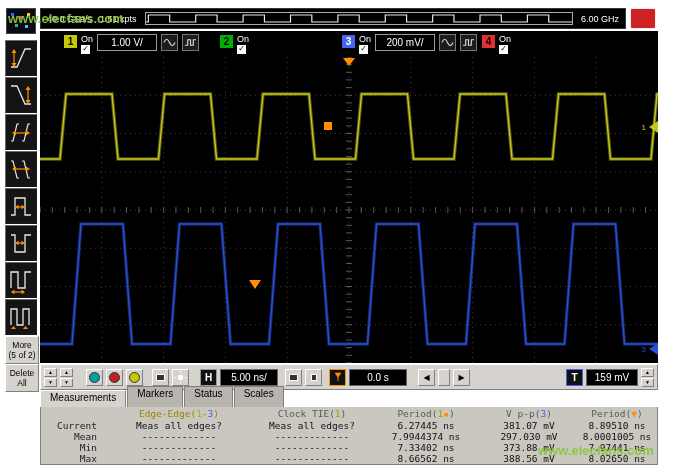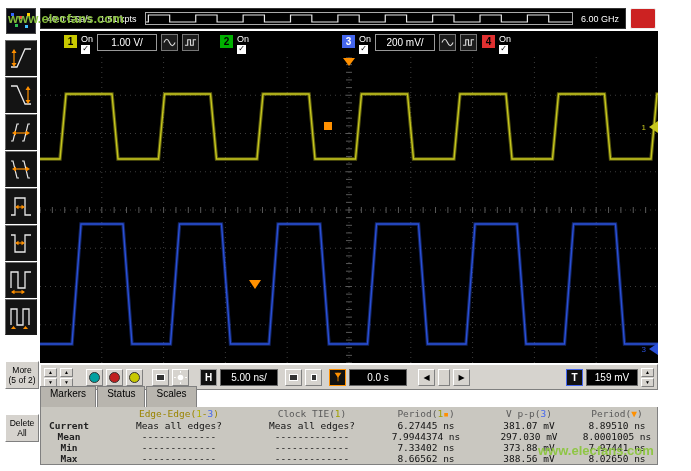--- a/index.html
+++ b/index.html
@@ -37,21 +37,21 @@
   .sbtn svg { width:100%; height:100%; display:block; }
 
   
   #display { left:40px; top:57px; width:618px; height:306px; background:#000; }
   #scope { width:100%; height:100%; display:block; }
 
   
   #sidebar { left:5px; top:40px; width:34px; }
   .ibtn { width:32px; height:36px; background:#141414; border:1px solid; border-color:#6a6a6a #1a1a1a #1a1a1a #6a6a6a;
           margin-bottom:1px; display:flex; align-items:center; justify-content:center; padding:0; }
-  .tbtn { width:34px; margin-top:25px; background:#d6d3ce; border:1px solid; border-color:#fff #808080 #808080 #fff;
+  .tbtn { width:34px; margin-top:0; background:#d6d3ce; border:1px solid; border-color:#fff #808080 #808080 #fff;
           font-size:8.5px; text-align:center; padding:3px 0; line-height:10px; color:#000; }
 
   
   #toolbar { left:40px; top:364px; width:618px; height:26px; background:#d6d3ce; border:1px solid;
              border-color:#fff #808080 #808080 #fff; display:flex; align-items:center; gap:3px; padding:0 3px; }
   .spin { display:flex; flex-direction:column; gap:1px; }
   .spin button { width:13px; height:9px; font-size:5px; line-height:4px; padding:0; background:#d6d3ce;
                  border:1px solid; border-color:#fff #808080 #808080 #fff; }
   .tbbtn { width:17px; height:17px; background:#d6d3ce; border:1px solid; border-color:#fff #808080 #808080 #fff;
            display:flex; align-items:center; justify-content:center; padding:0; font-size:8px; }
@@ -67,21 +67,21 @@
   #tabs { left:40px; top:390px; width:618px; height:17px; display:flex; align-items:flex-end; }
   .tab { height:21px; padding:1px 9px 0 9px; font-size:10px; color:#000; background:#b8b5ae;
          border:1px solid #808080; border-bottom:none; margin-right:1px; }
   .tab.active { height:17px; background:#d6d3ce; border-color:#fff #808080 transparent #fff; position:relative; z-index:2; }
 
   
   #mtable { left:40px; top:407px; width:618px; height:58px; background:#c9c7c0; border:1px solid #808080;
             border-top:none; font-family:"DejaVu Sans Mono", monospace; font-size:9.5px; color:#111; overflow:hidden; }
   .trow { display:grid; grid-template-columns:64px 148px 118px 110px 96px 80px; height:11px; align-items:center; }
   .trow.thead { height:13px; }
-  .tlabel { text-align:center; padding-right:8px; color:#222;font-weight:bold; }
+  .tlabel { text-align:right; padding-right:8px; color:#222; }
   .tcell { text-align:center; white-space:nowrap; overflow:hidden; }
 </style>
 </head>
 <body>
 
 <div id="wm-top" class="watermark" style="color: rgb(140, 198, 62);">www.elecfans.com</div>
 <div id="wm-bottom" class="watermark" style="color: rgb(140, 198, 62);">www.elecfans.com</div>
 
 <div id="logo" class="abs">
   <span style="left:4px;top:4px;background:#3366ff"></span>
@@ -407,20 +407,21 @@
   <button class="tbbtn">▶</button>
   <span class="hico tico" style="margin-left:auto">T</span>
   <span class="blackbox" style="min-width:52px">159 mV</span>
   <span class="spin">
     <button>▲</button>
     <button>▼</button>
   </span>
 </div>
 
 <div id="tabs" class="abs">
+  <span class="tab active">Measurements</span>
   <span class="tab">Markers</span>
   <span class="tab">Status</span>
   <span class="tab">Scales</span>
 </div>
 
 <div id="mtable" class="abs">
   <div class="trow thead">
     <span class="tlabel"></span>
     <span class="tcell"><span style="color: rgb(154, 132, 0);">Edge-Edge(</span><span style="color: rgb(176, 176, 0);">1</span><span style="color: rgb(154, 132, 0);">-</span><span style="color: rgb(68, 102, 238);">3</span><span style="color: rgb(154, 132, 0);">)</span></span>
     <span class="tcell"><span style="color: rgb(90, 90, 90); text-align: center;">Clock TIE(</span><span style="color: rgb(160, 160, 0);">1</span><span style="color: rgb(90, 90, 90);">)</span></span>

